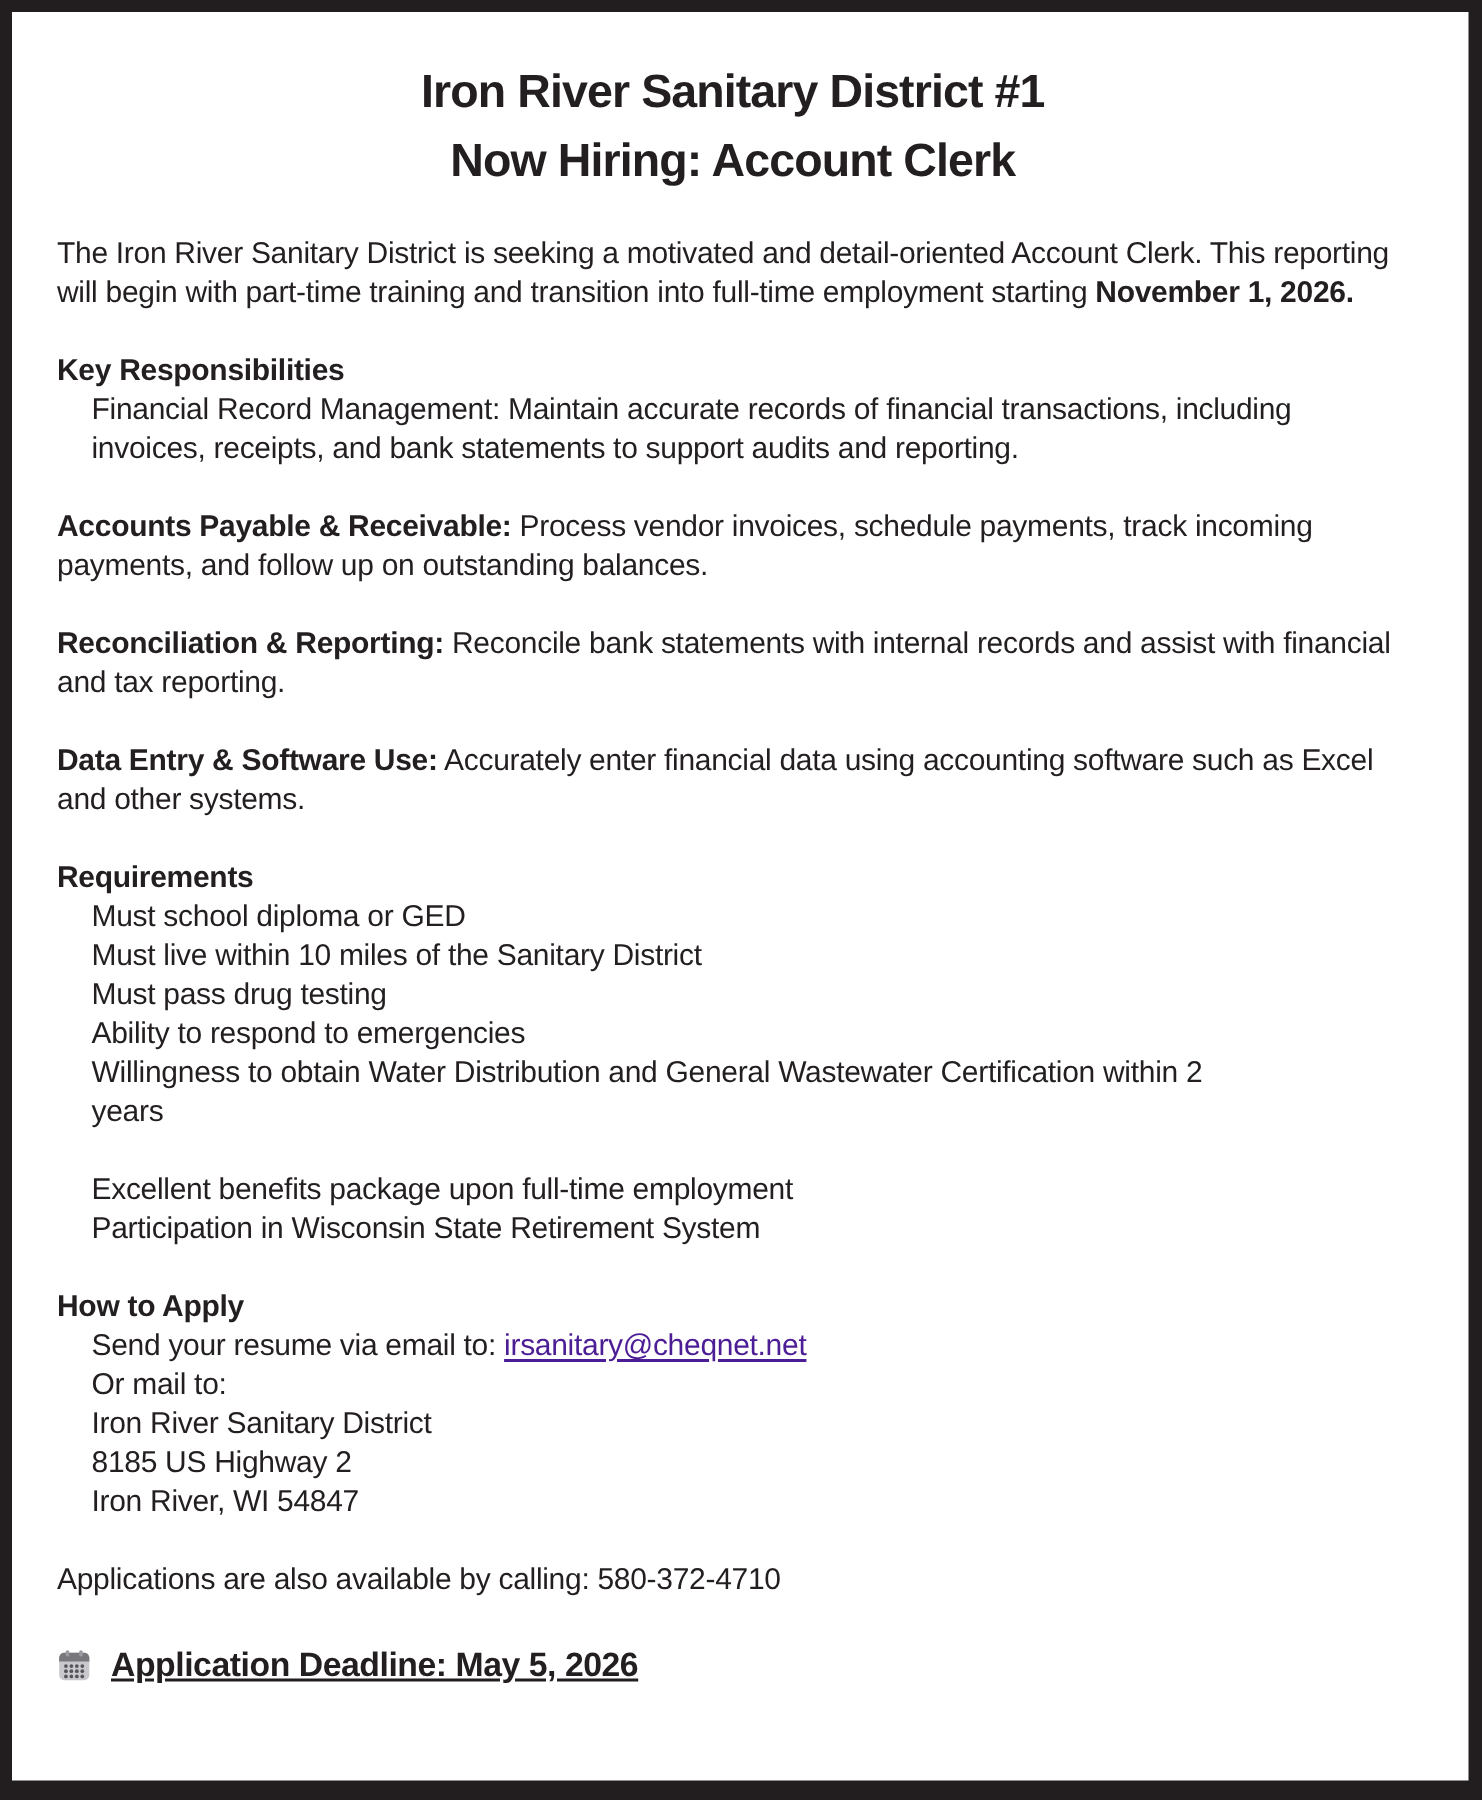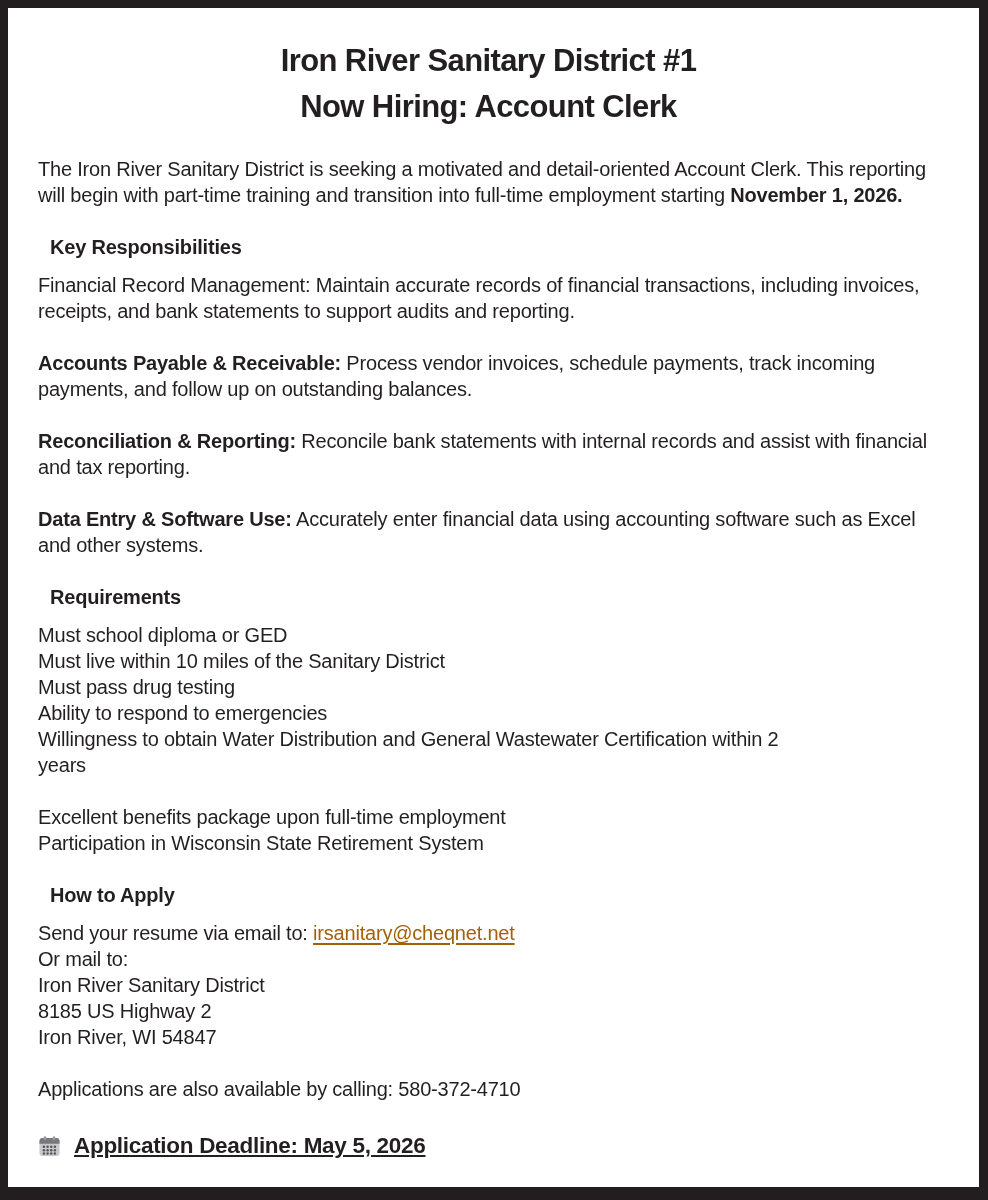--- a/index.html
+++ b/index.html
@@ -27,31 +27,31 @@
     margin: 10px;
     text-align: center;
     font-size: 31px;
     line-height: 46px;
     letter-spacing: -0.6px;
     font-weight: bold;
   }
   .title-line { display: block; }
   .para, .block { margin: 26px 0 0 0; }
   .section-heading {
-    margin: 12px;
+    margin: 0;
     font-size: 20px;
     line-height: 26px;
     font-weight: bold;
     letter-spacing: -0.2px;
   }
-  .line { line-height: 26px; }
+  .line { line-height: 26px; margin-left: 23px; }
   .req-constrain { max-width: 780px; }
   strong { font-weight: bold; }
   .email-link {
-    color: #a16207;
+    color: #4c1d95;
     text-underline-offset: 3px;
   }
   .deadline-row {
     margin-top: 30px;
     display: flex;
     align-items: center;
     gap: 13px;
     text-decoration: underline;
   }
   .deadline-text {

